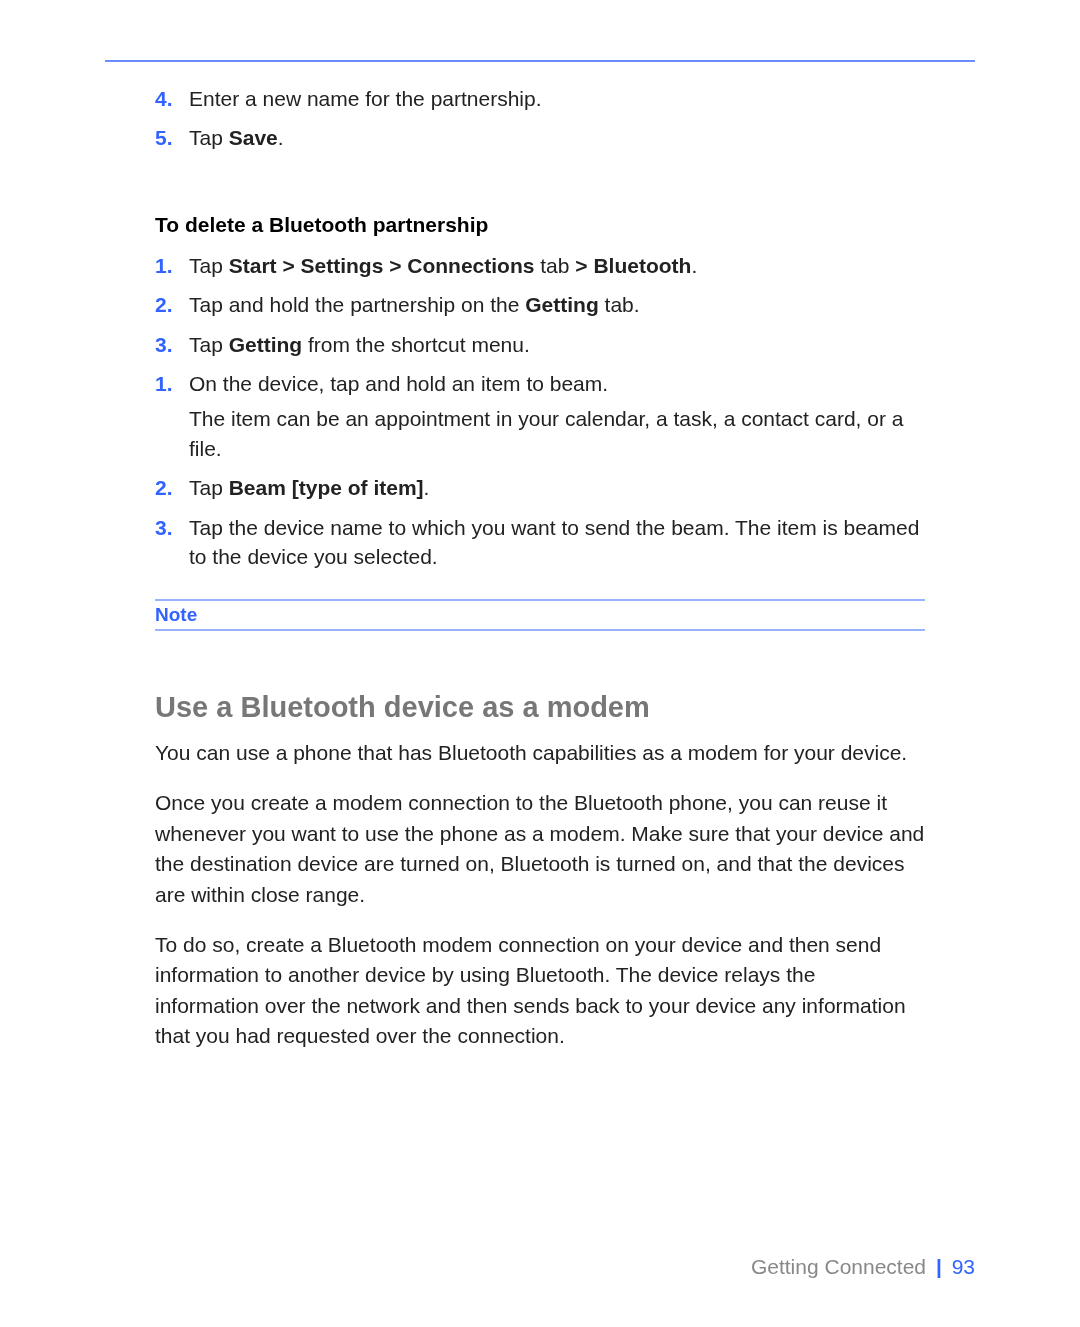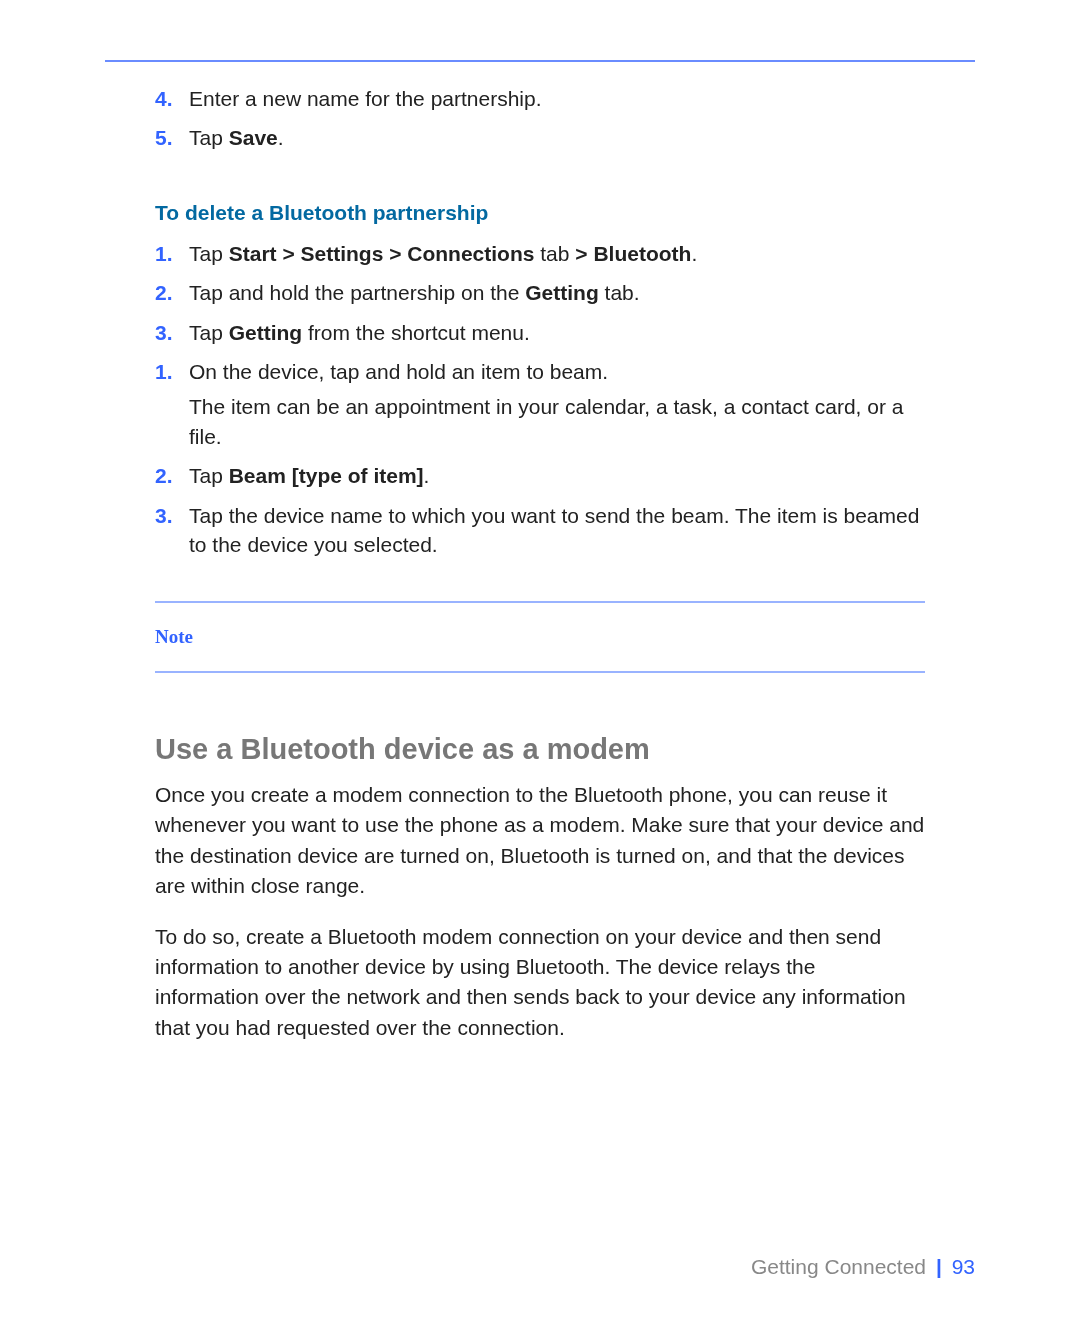--- a/index.html
+++ b/index.html
@@ -37,48 +37,47 @@
     color: #3263ff;
     font-weight: 700;
     width: 34px;
     flex-shrink: 0;
   }
   .li .txt {
     flex: 1;
   }
   .li .txt b { font-weight: 700; text-align: right; }
   .subheading {
-    color: #0369a1;
+    color: #000000;
     font-weight: 700;
     font-size: 21px;
-    margin-top: 48px;
+    margin-top: 60px;
     margin-bottom: 14px;
   }
   .heading {
     color: #777;
     font-weight: 700;
     font-size: 29px;
     margin-top: 60px;
     margin-bottom: 14px;
   }
   .body-p {
     font-size: 21px;
     line-height: 1.45;
     margin: 0 0 20px 0;
   }
   .note-box {
-    margin-top: 42px;
+    margin-top: 28px;
     border-top: 2px solid #99b3ff;
     border-bottom: 2px solid #99b3ff;
-    padding: 20px 0;
+    padding: 0 0;
     display: flex;
     font-size: 19px;
     line-height: 1.45;
     color: #444;
-    font-family: Liberation Serif, serif;
   }
   .note-box .note-label {
     color: #3263ff;
     font-weight: 700;
     width: 80px;
     flex-shrink: 0;
     font-size: 19px;
   }
   .note-box .note-text {
     flex: 1;
@@ -148,20 +147,21 @@
           <span class="txt">Tap the device name to which you want to send the beam. The item is beamed to the device you selected.</span>
         </div>
       </div>
 
     <div class="note-box">
       <div class="note-label">Note</div>
     </div>
 
     <div class="heading">Use a Bluetooth device as a modem</div>
     <div>
+        <p class="body-p">You can use a phone that has Bluetooth capabilities as a modem for your device.</p>
         <p class="body-p">Once you create a modem connection to the Bluetooth phone, you can reuse it whenever you want to use the phone as a modem. Make sure that your device and the destination device are turned on, Bluetooth is turned on, and that the devices are within close range.</p>
         <p class="body-p">To do so, create a Bluetooth modem connection on your device and then send information to another device by using Bluetooth. The device relays the information over the network and then sends back to your device any information that you had requested over the connection.</p>
       </div>
 
   </div>
 
   <div class="footer">
     <span>Getting Connected</span>
     <span class="bar">|</span>
     <span class="pageno">93</span>

